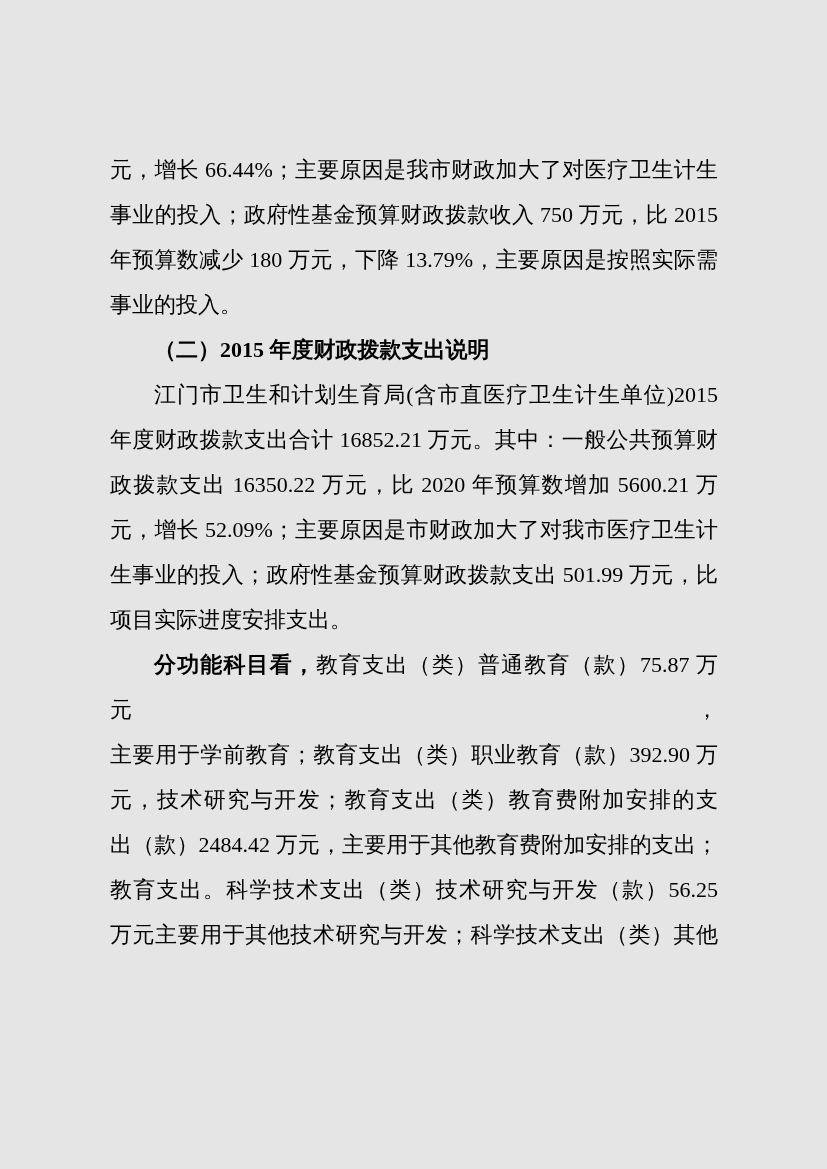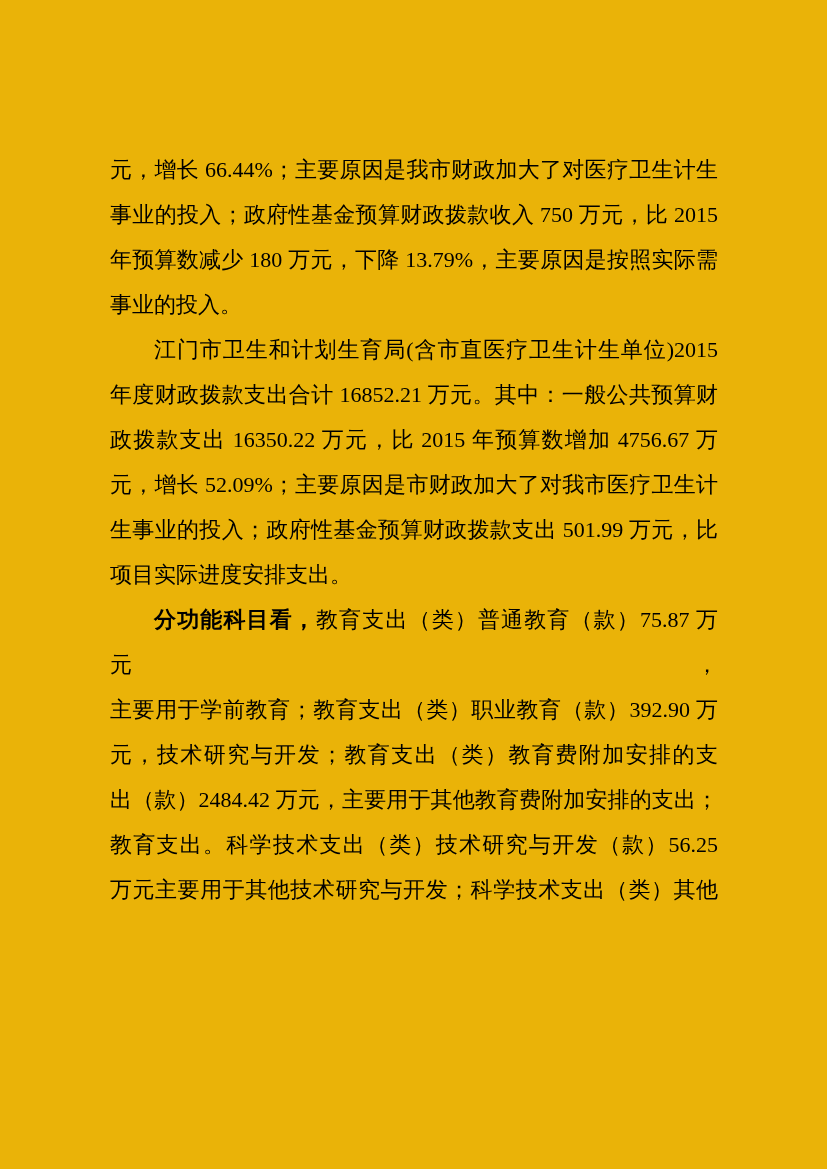--- a/index.html
+++ b/index.html
@@ -4,21 +4,21 @@
 <style>
   html, body {
     margin: 0;
     padding: 0;
     background: #ffffff;
   }
   .page {
     position: relative;
     width: 827px;
     height: 1169px;
-    background: #eab308;
+    background: #e5e5e5;
     overflow: hidden;
     font-family: "Liberation Serif", "DejaVu Serif", serif;
     color: #000000;
   }
   .body-text {
     position: absolute;
     left: 110px;
     top: 147px;
     width: 608px;
     font-size: 22px;
@@ -45,25 +45,26 @@
 <div class="page">
   <div class="body-text">
 
     <div>
       <div class="line just">元，增长 66.44%；主要原因是我市财政加大了对医疗卫生计生</div>
       <div class="line just">事业的投入；政府性基金预算财政拨款收入 750 万元，比 2015</div>
       <div class="line just">年预算数减少 180 万元，下降 13.79%，主要原因是按照实际需</div>
       <div class="line">事业的投入。</div>
     </div>
 
+    <div class="line indent bold">（二）2015 年度财政拨款支出说明</div>
 
     <div>
       <div class="line just indent">江门市卫生和计划生育局(含市直医疗卫生计生单位)2015</div>
       <div class="line just">年度财政拨款支出合计 16852.21 万元。其中：一般公共预算财</div>
-      <div class="line just">政拨款支出 16350.22 万元，比 2015 年预算数增加 4756.67 万</div>
+      <div class="line just">政拨款支出 16350.22 万元，比 2020 年预算数增加 5600.21 万</div>
       <div class="line just">元，增长 52.09%；主要原因是市财政加大了对我市医疗卫生计</div>
       <div class="line just">生事业的投入；政府性基金预算财政拨款支出 501.99 万元，比</div>
       <div class="line">项目实际进度安排支出。</div>
     </div>
 
     <div>
       <div class="line just indent">
         <span class="bold">分功能科目看，</span><span>教育支出（类）普通教育（款）75.87 万元，</span>
       </div>
       <div class="line just">主要用于学前教育；教育支出（类）职业教育（款）392.90 万</div>

